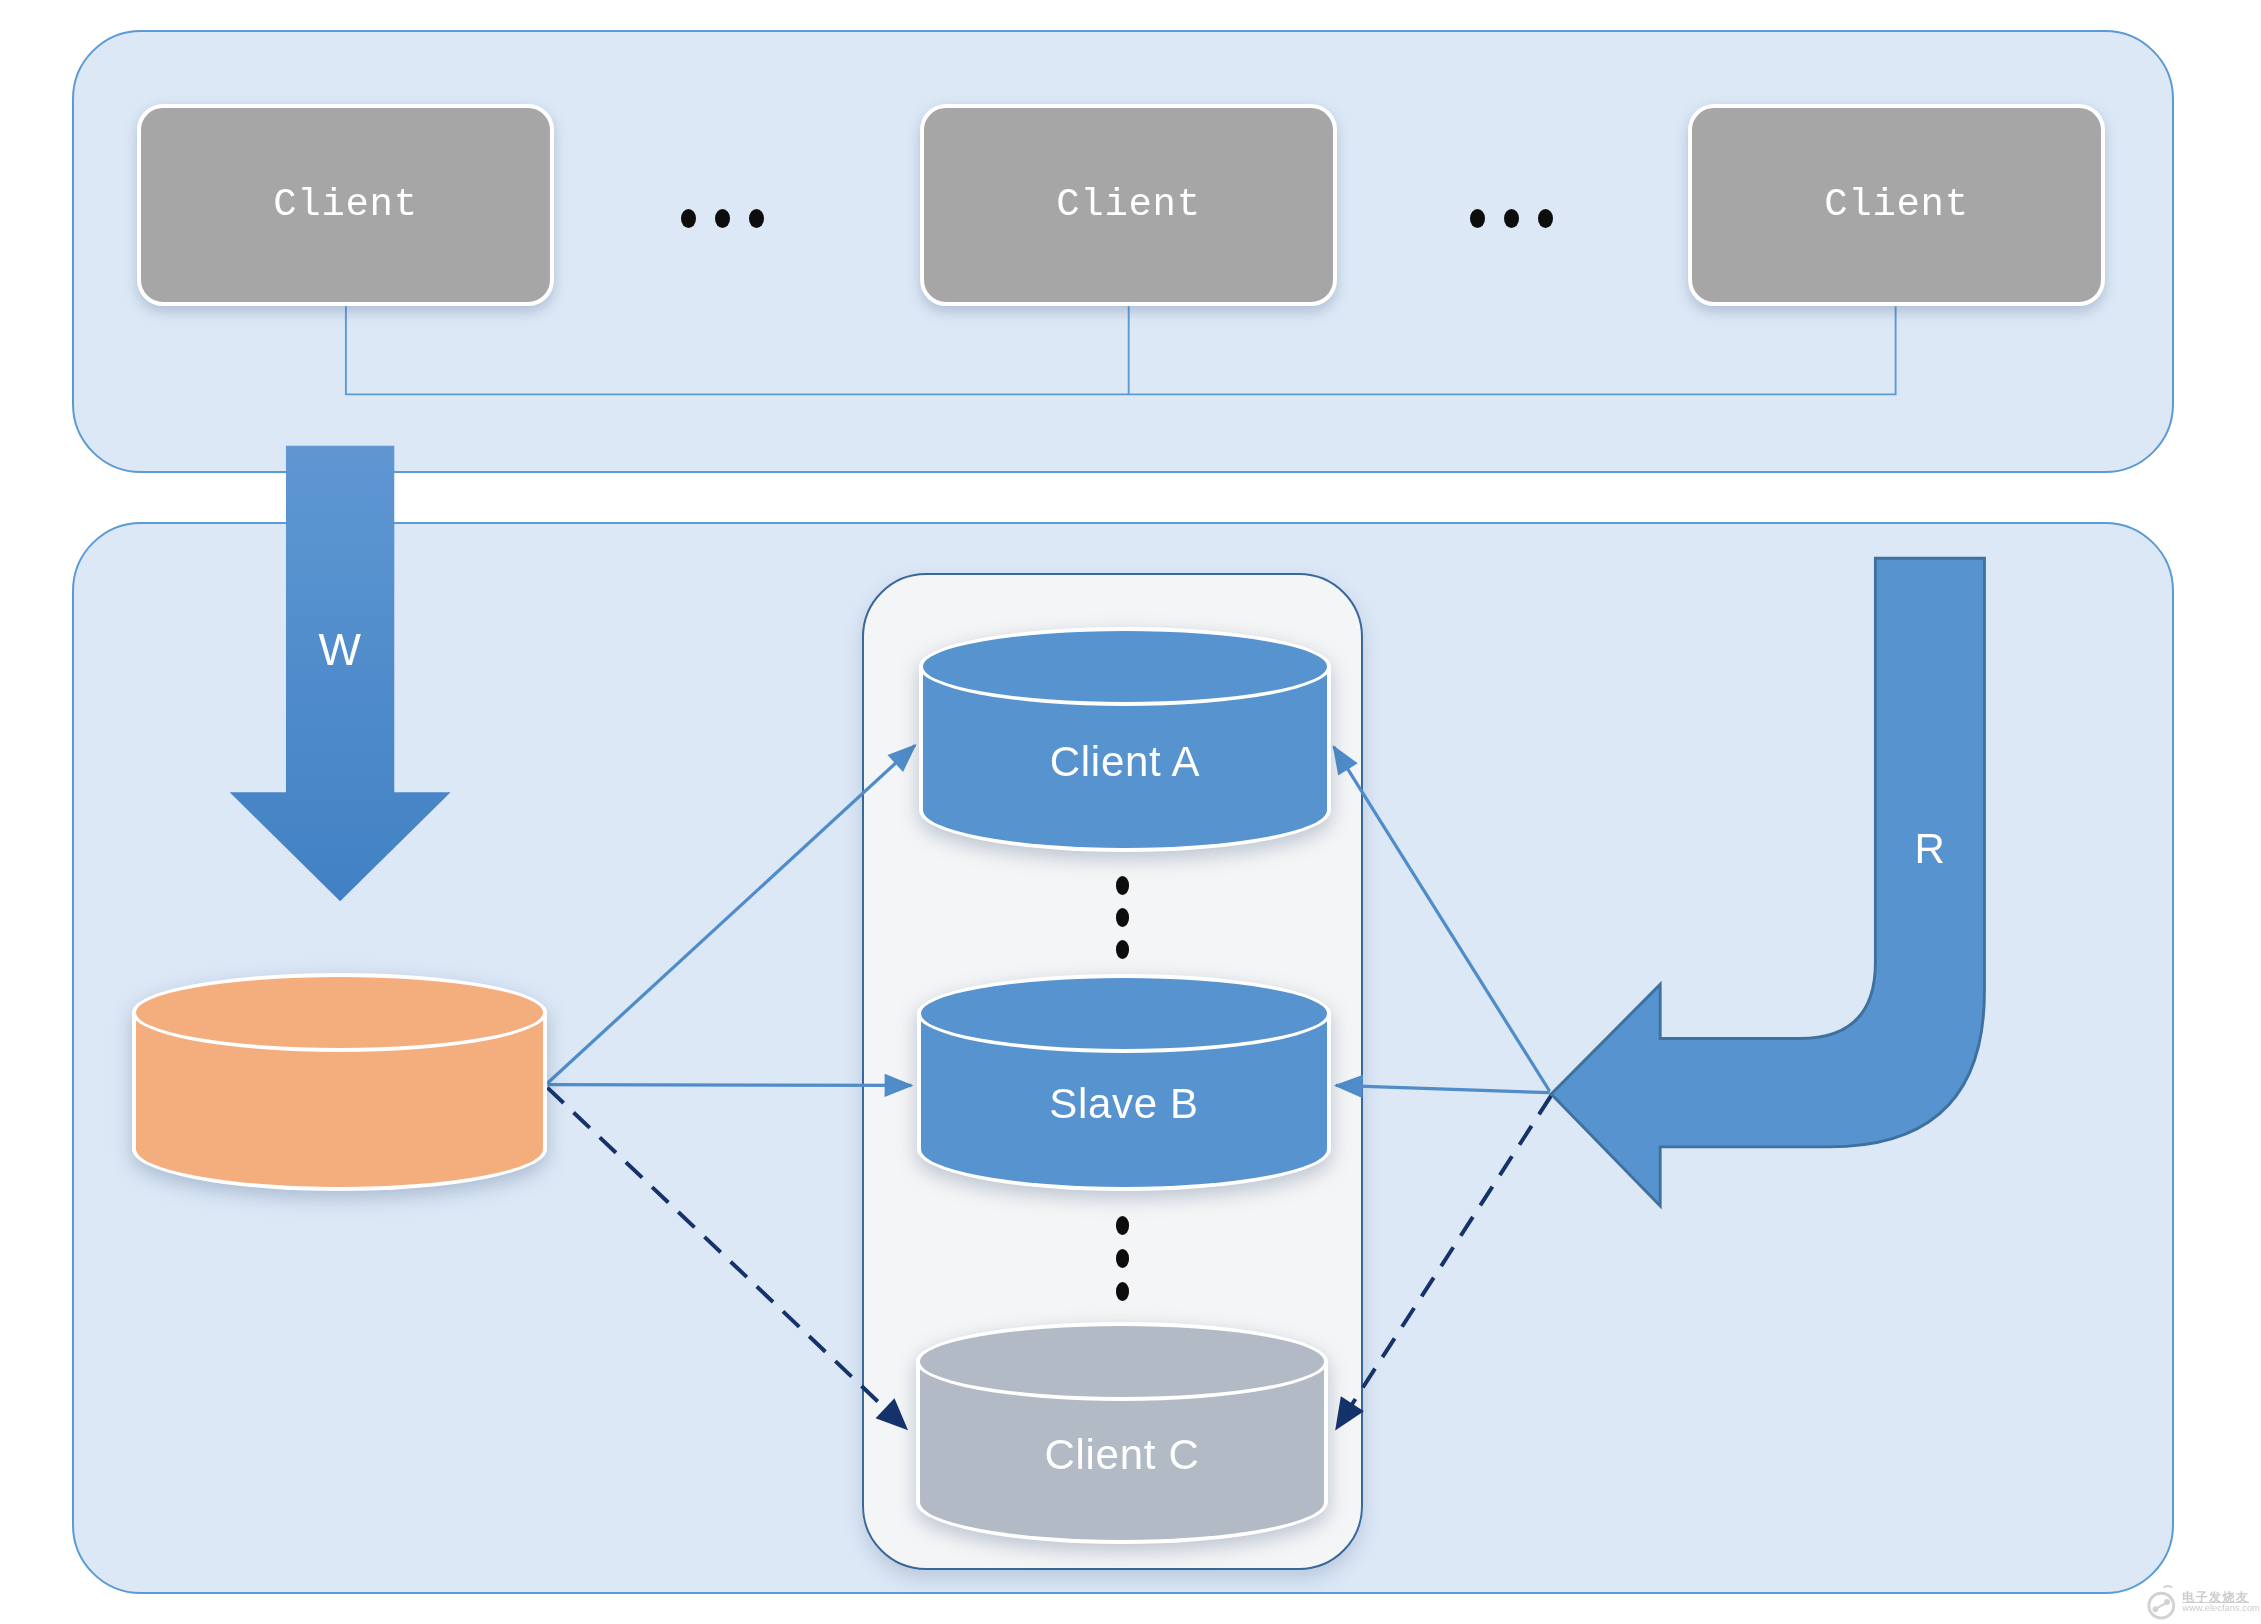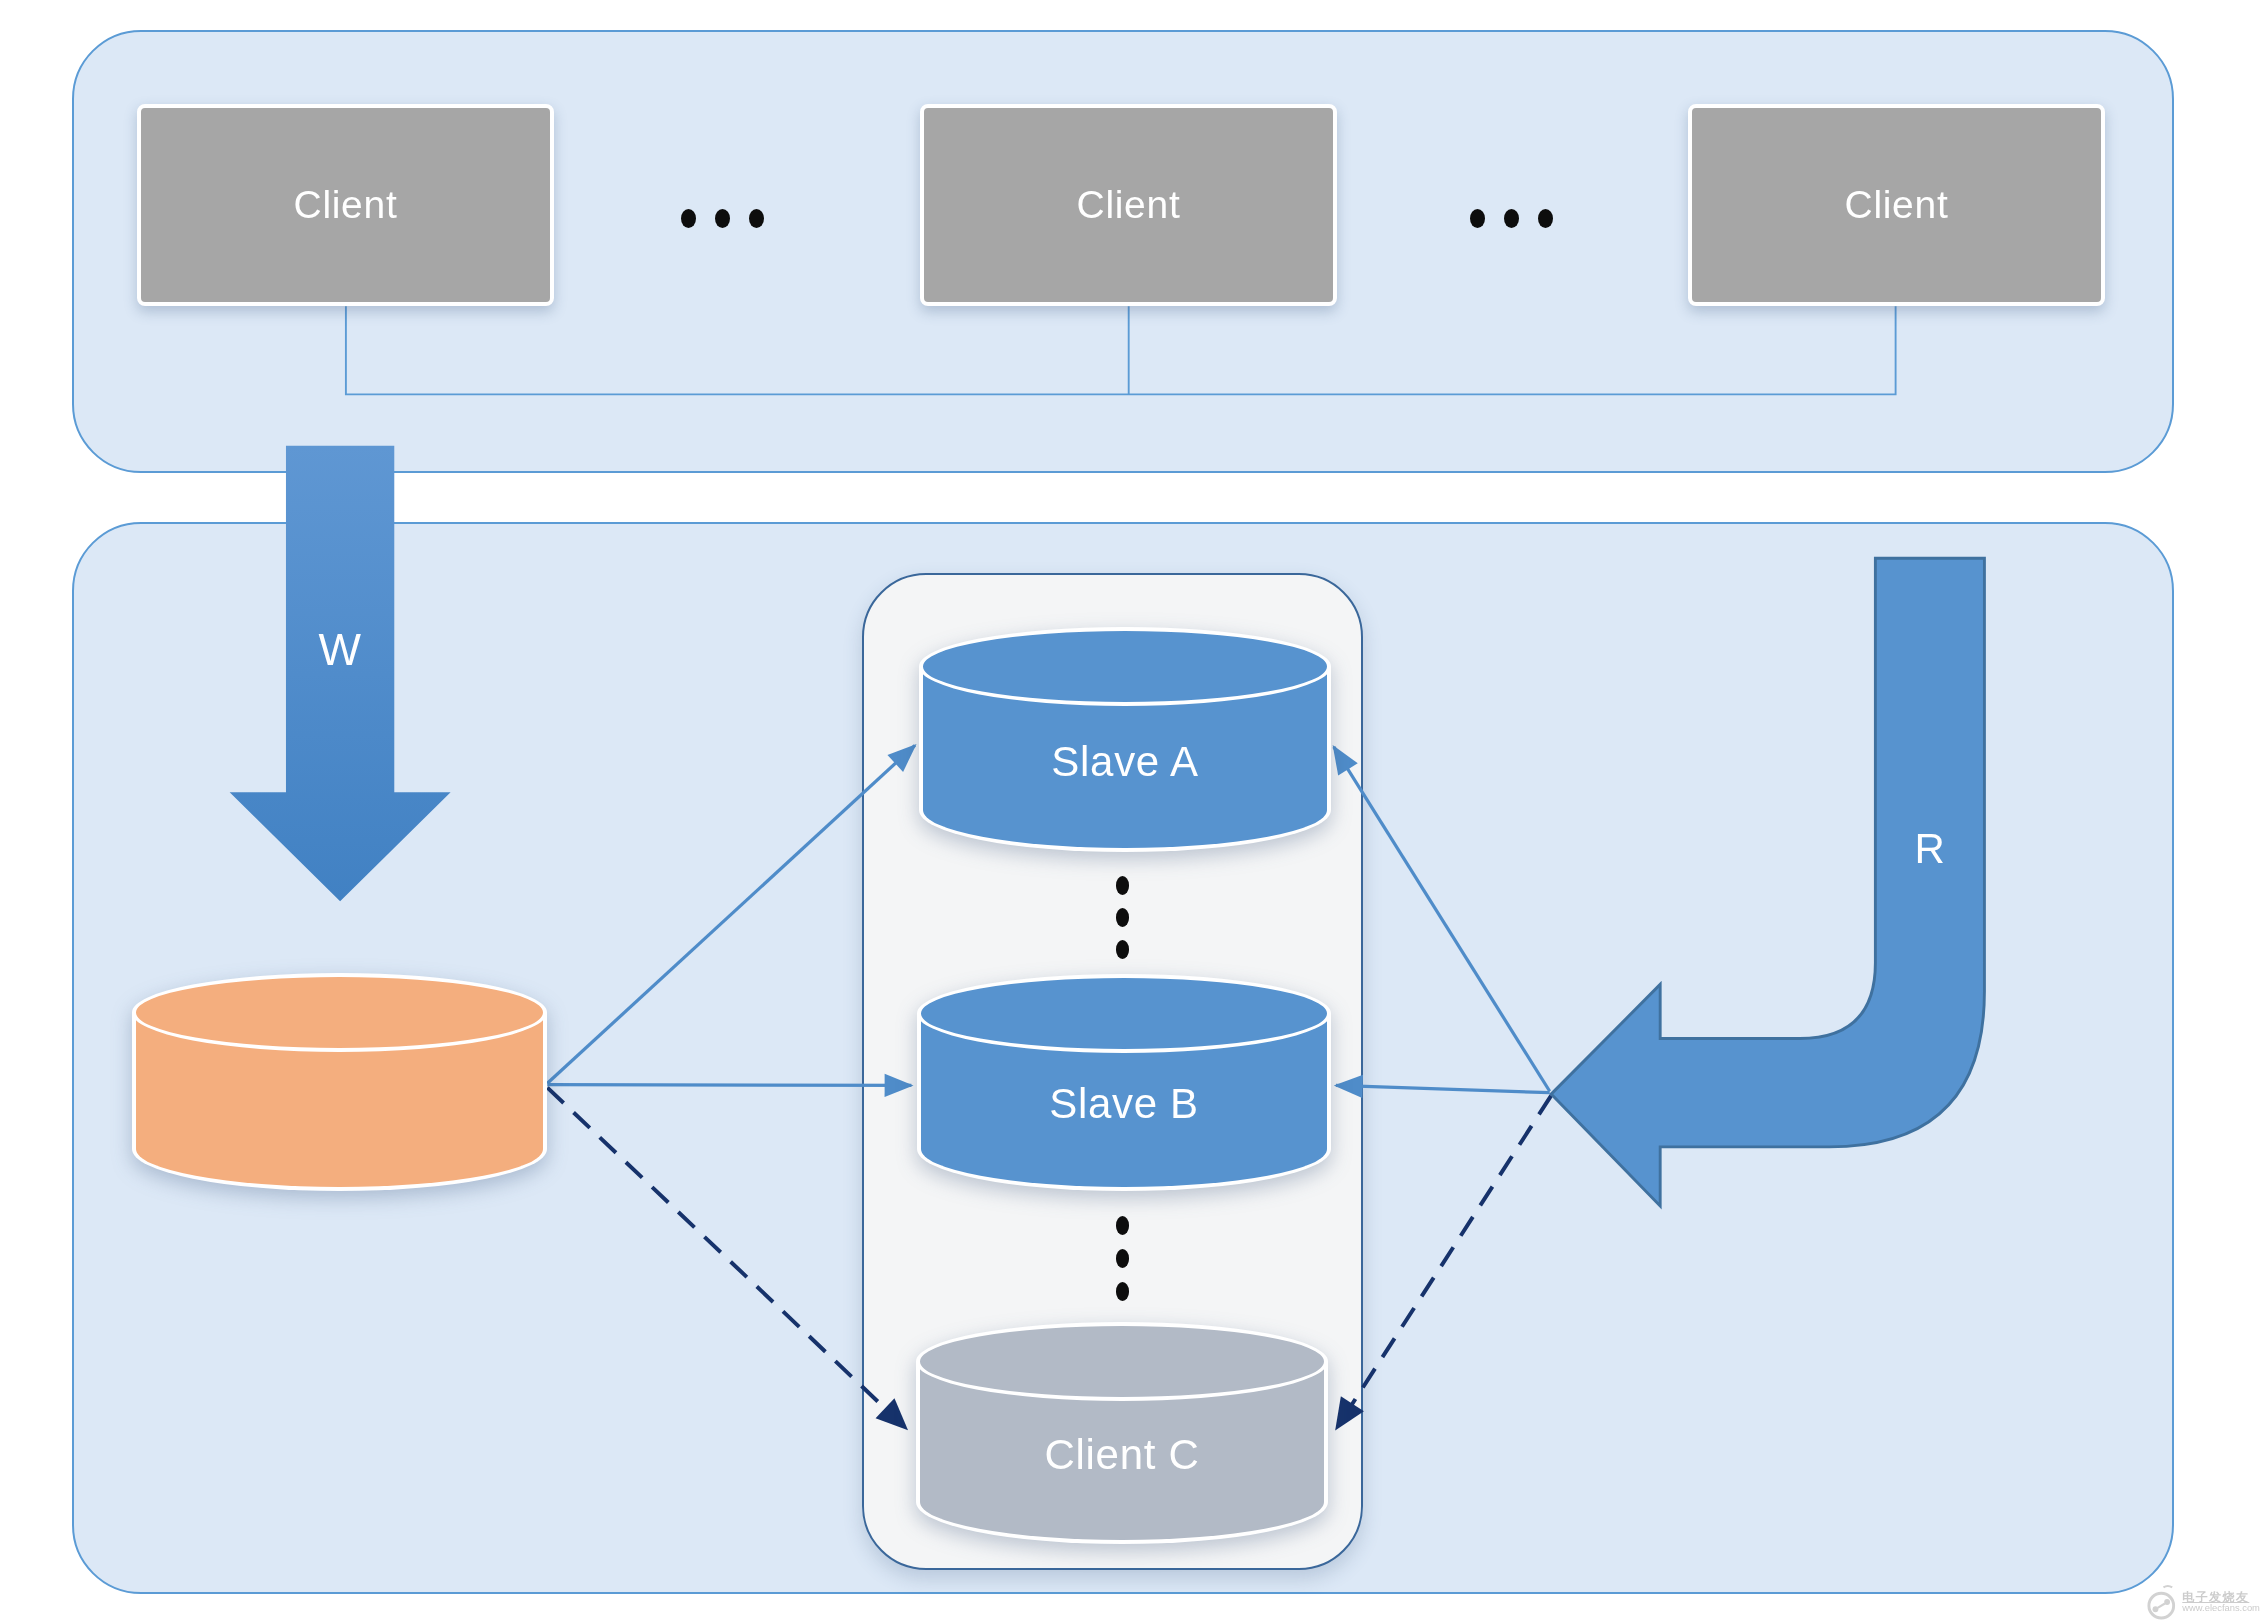--- a/index.html
+++ b/index.html
@@ -9,23 +9,24 @@
   }
   .band{
     position:absolute;left:72px;width:2102px;border-radius:69px;
     background:var(--band);border:2.2px solid var(--bandBorder);
     box-sizing:border-box;
   }
   .band-top{top:30px;height:443px;}
   .band-bottom{top:522px;height:1072px;}
   .client{
     position:absolute;top:104px;width:417px;height:202px;
-    background:var(--clientBox);border:4.3px solid #ffffff;border-radius:8px;
+    background:var(--clientBox);border:4.3px solid #ffffff;border-radius:26px;
     box-sizing:border-box;display:flex;align-items:center;justify-content:center;
     box-shadow:0 5.8px 13px rgba(60,90,130,.28);
+    font-family:Liberation Mono, monospace;
   }
   .client span{color:var(--clientText);font-size:39px;letter-spacing:0.7px;}
   .panel{
     position:absolute;left:862px;top:573px;width:501px;height:997px;
     background:var(--panelFill);border:2.9px solid var(--panelBorder);
     border-radius:64px;box-sizing:border-box;
     box-shadow:0 8.7px 19px rgba(50,80,120,.20);
   }
   .overlay{position:absolute;left:0;top:0;width:2261px;height:1625px;}
   .busline{stroke:var(--busLine);stroke-width:2.6;fill:none;}
@@ -126,21 +127,21 @@
   </div>
 
   <div class="cyl" style="left:132px;top:973px;width:415px;height:218px;--fill:var(--masterFill);">
     <div class="top"></div>
     <div class="body"></div>
   </div>
 
   <div class="cyl" style="left:919px;top:627px;width:412px;height:225px;--fill:var(--slaveFill);">
     <div class="top"></div>
     <div class="body"></div>
-    <div class="lbl">Slave A</div>
+    <div class="lbl">Client A</div>
   </div>
 
   <div class="cyl" style="left:917px;top:974px;width:414px;height:217px;--fill:var(--slaveFill);">
     <div class="top"></div>
     <div class="body"></div>
     <div class="lbl">Slave B</div>
   </div>
 
   <div class="cyl" style="left:916px;top:1322px;width:412px;height:222px;--fill:var(--slaveCFill);">
     <div class="top"></div>

